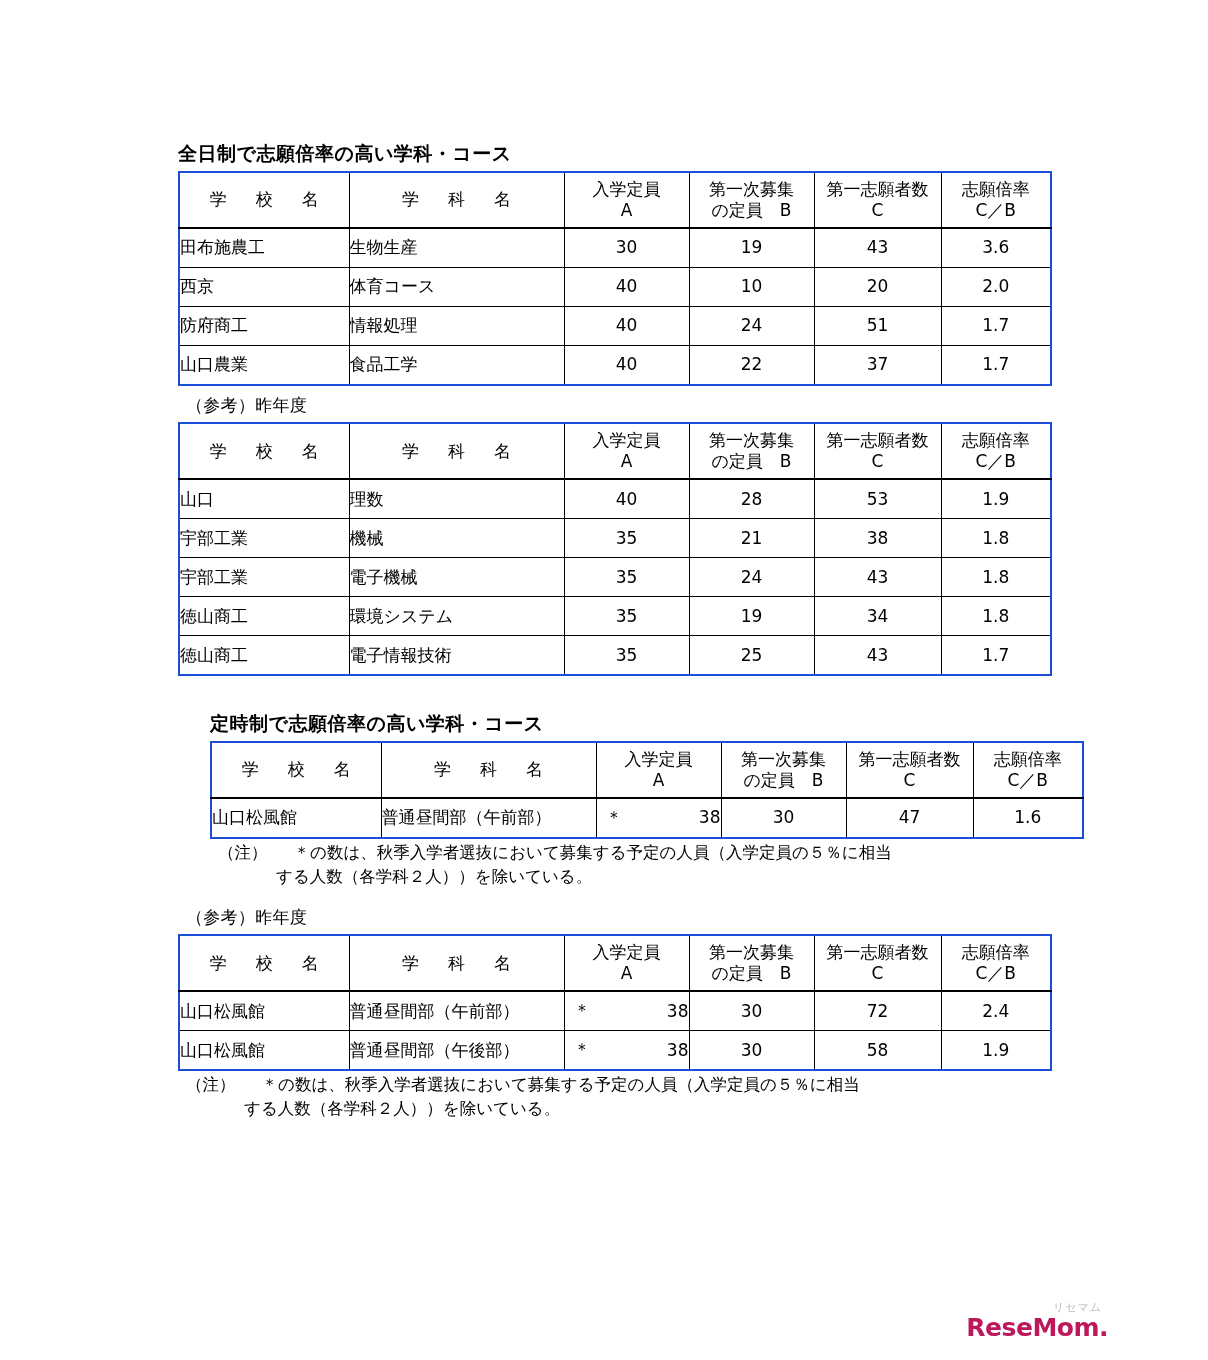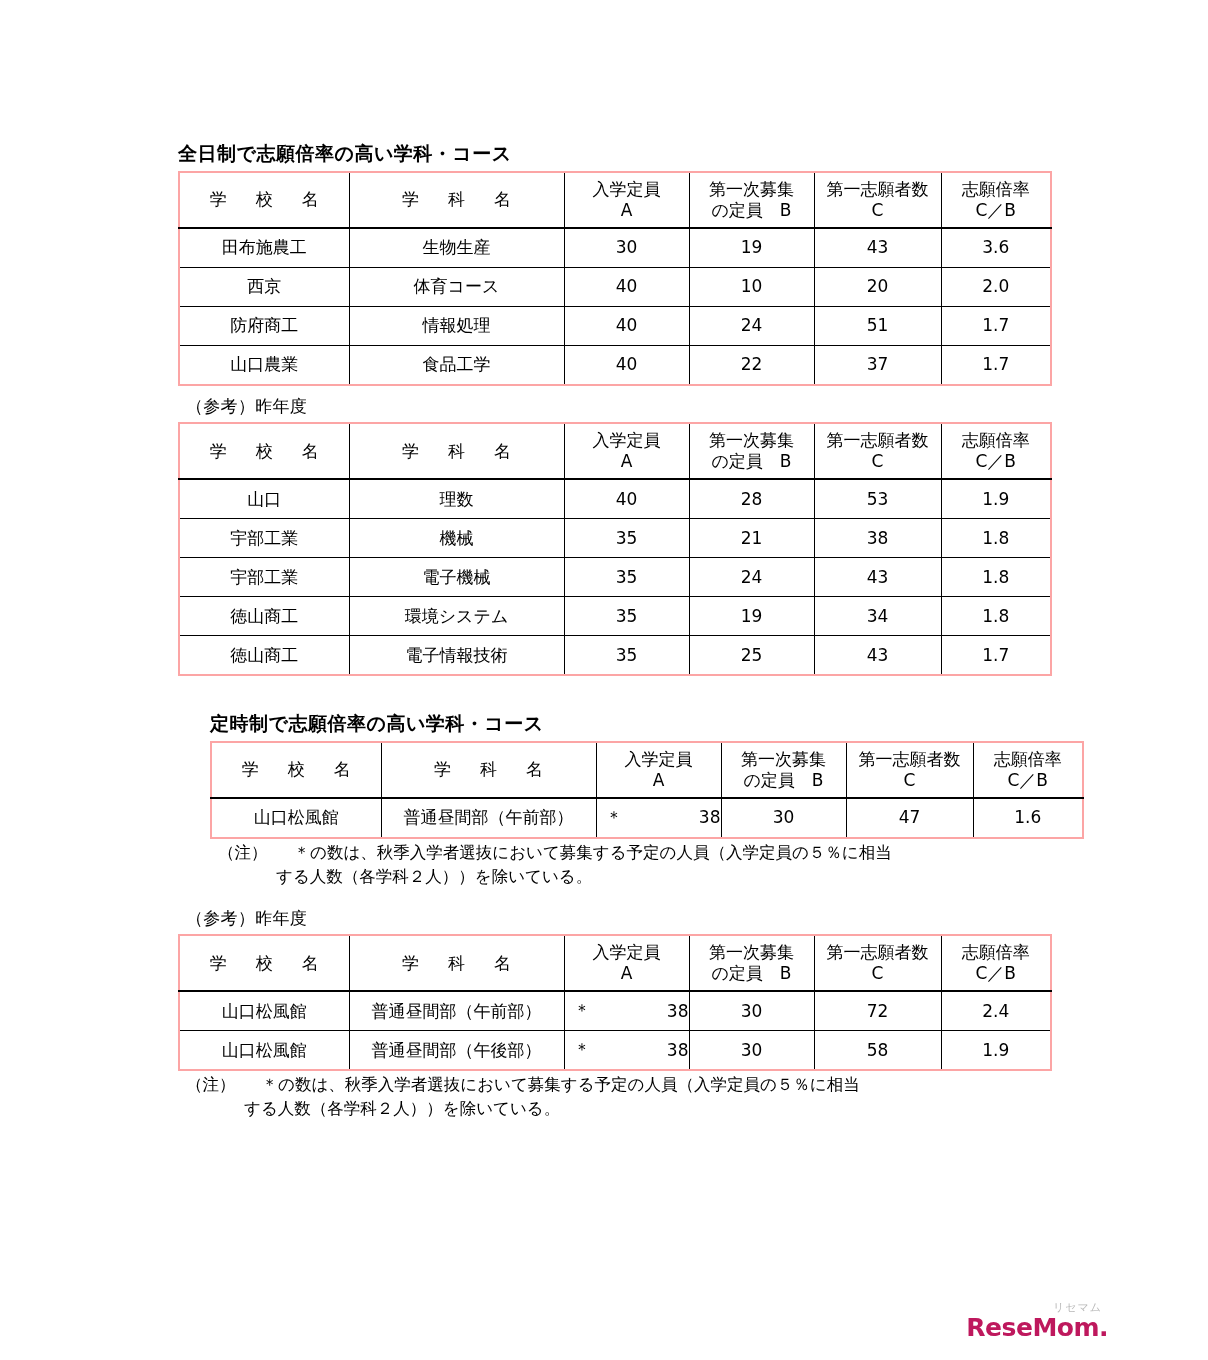--- a/index.html
+++ b/index.html
@@ -41,28 +41,29 @@
     white-space: nowrap;
   }
 
   .subheading {
     font-size: 17px;
     font-weight: normal;
     letter-spacing: 0.3px;
     line-height: 1.2;
     margin: 0 0 6px 8px;
     white-space: nowrap;
+    font-family: Liberation Serif, serif;
   }
 
   
   table.grid {
     border-collapse: collapse;
     table-layout: fixed;
     width: 872px;
-    border: 2px solid #fca5a5;
+    border: 2px solid #1d4ed8;
     background: #fff;
   }
   table.grid th,
   table.grid td {
     border: 1px solid #000;
     font-weight: normal;
     font-size: 17px;
     line-height: 1.25;
     padding: 0;
     vertical-align: middle;
@@ -91,21 +92,21 @@
 
   th.head-wide {
     letter-spacing: 6px;
     text-indent: 6px;
   }
 
   
   td.school,
   td.course {
     height: 38px;
-    text-align: center;
+    text-align: left;
     padding-left: 9px;
     white-space: nowrap;
   }
   td.num {
     height: 38px;
     text-align: center;
     padding-right: 10px;
     white-space: nowrap;
   }
   td.num-star {

